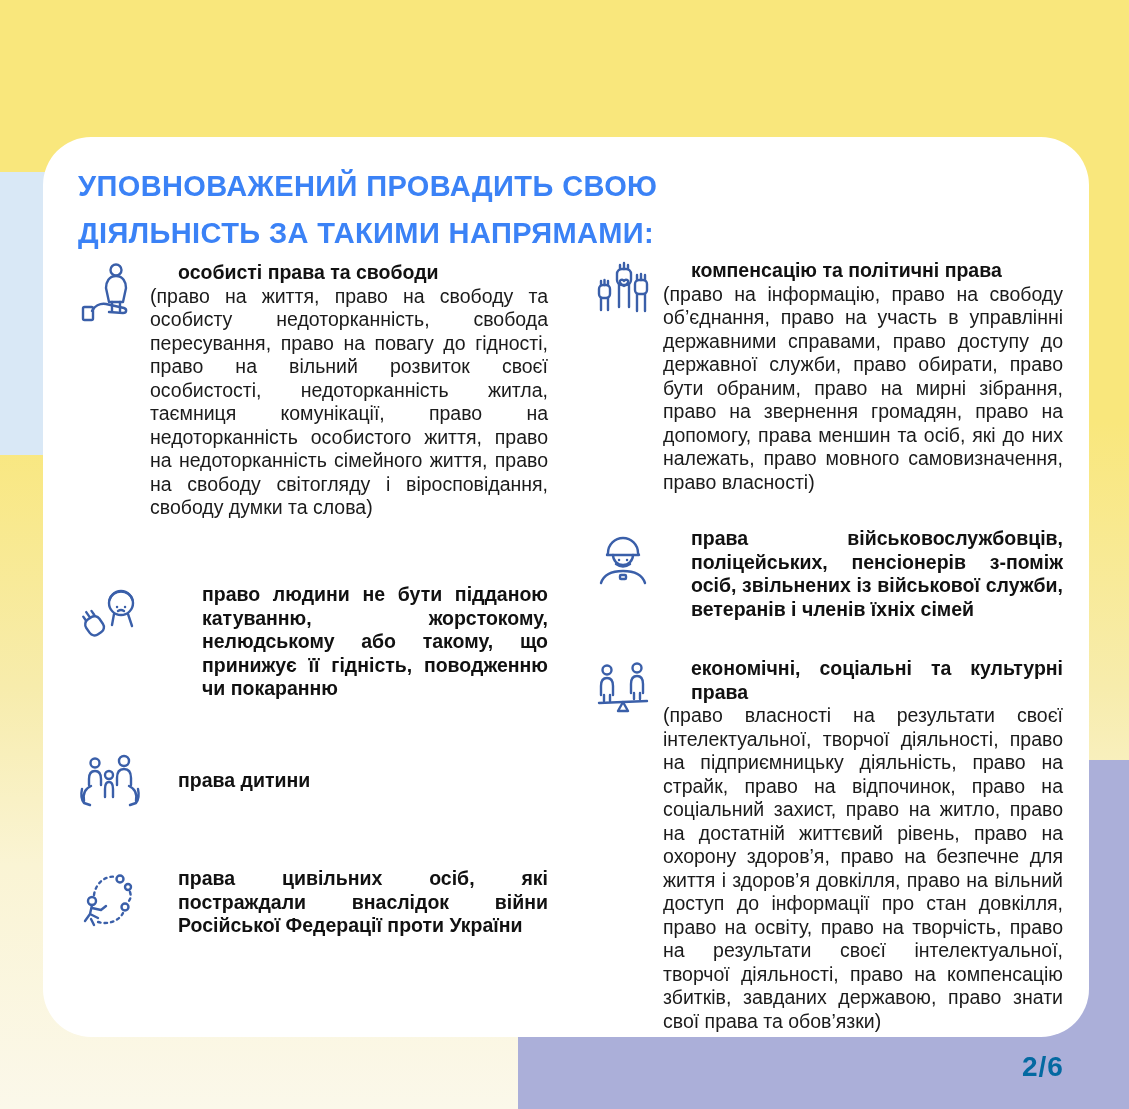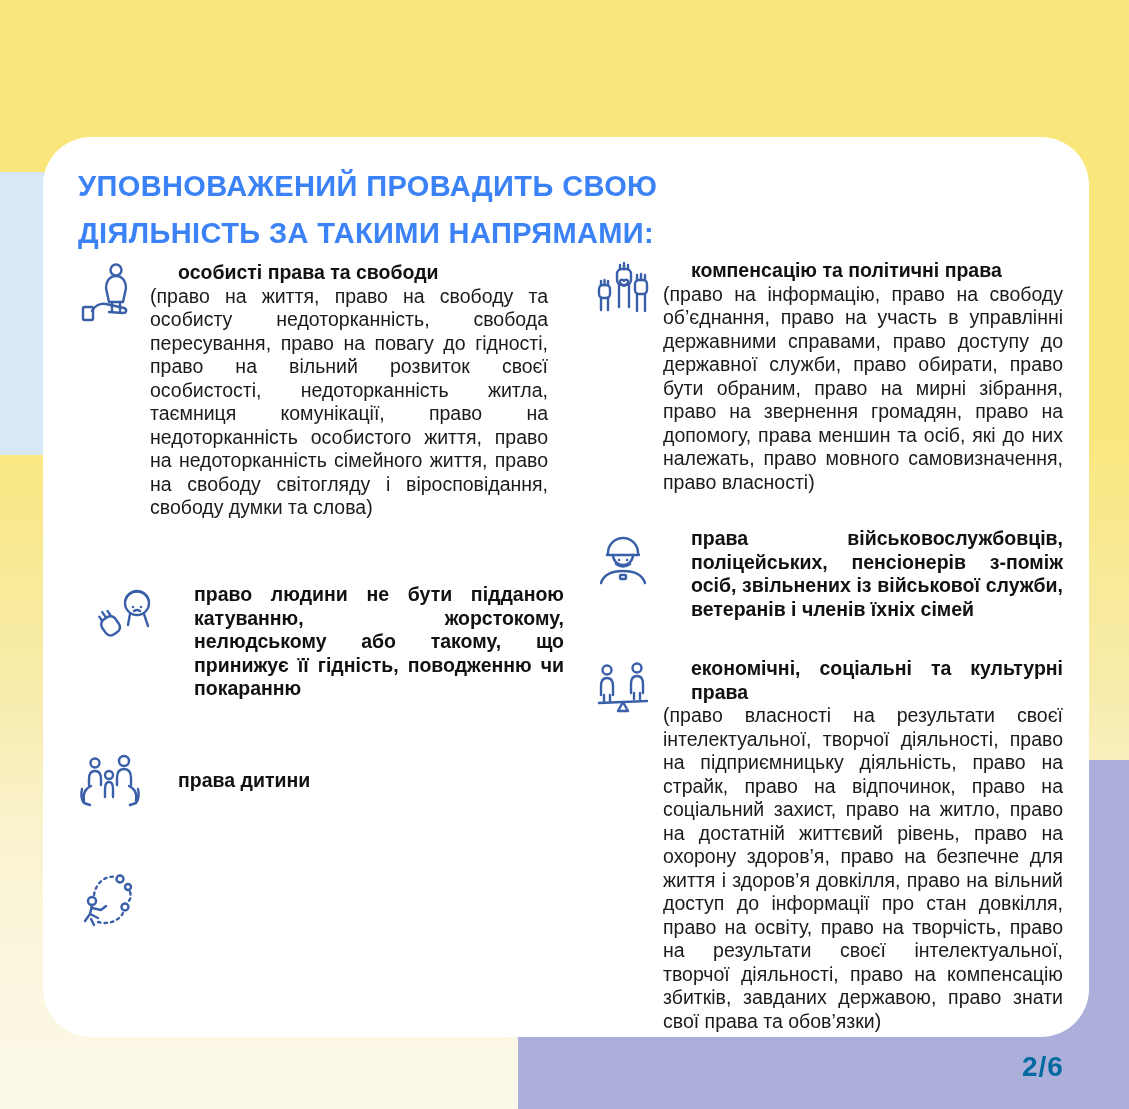--- a/index.html
+++ b/index.html
@@ -80,21 +80,21 @@
           <rect x="5" y="46" width="10" height="13" rx="1.5"></rect>
         </g>
       </svg>
     </div>
     <div class="txt">
       <div class="t">особисті права та свободи</div>
       <div class="b">(право на життя, право на свободу та особисту недоторканність, свобода пересування, право на повагу до гідності, право на вільний розвиток своєї особистості, недоторканність житла, таємниця комунікації, право на недоторканність особистого життя, право на недоторканність сімейного життя, право на свободу світогляду і віросповідання, свободу думки та слова)</div>
     </div>
   </div>
 
-  <div class="item" style="left:51px; top:446px; width:470px;">
+  <div class="item" style="left:35px; top:446px; width:470px;gap:24px;">
     <div class="icon">
       <svg viewBox="0 0 64 64">
         <g class="st">
           <circle cx="43" cy="20" r="12"></circle>
           <path d="M31.5 17 a12 12 0 0 1 23 0"></path>
           <path d="M39 24 h0.1 M47 24 h0.1"></path>
           <path d="M40 28 q3 -2 6 0"></path>
           <path d="M36 31 l-2 11 M50 31 l4 12"></path>
           <g transform="rotate(-35 16 42)">
             <rect x="8" y="34" width="16" height="18" rx="6"></rect>
@@ -135,20 +135,23 @@
           <circle cx="14" cy="34" r="4"></circle>
           <path d="M14 38 l-2 9 l-5 7 M12 47 l8 4 M14 41 l9 2 l5 -4 M13 52 l3 6"></path>
           <path class="dash" d="M16 28 C18 14 30 8 38 10"></path>
           <circle cx="42" cy="12" r="3.5"></circle>
           <circle cx="50" cy="20" r="3"></circle>
           <path class="dash" d="M52 25 q2 6 -2 10"></path>
           <circle cx="47" cy="40" r="3.5"></circle>
           <path class="dash" d="M45 46 C41 54 30 58 20 55"></path>
         </g>
       </svg>
+    </div>
+    <div class="txt">
+      <div class="t">права цивільних осіб, які постраждали внаслідок війни Російської Федерації проти України</div>
     </div>
   </div>
 
   <div class="item" style="left:548px; top:122px; width:472px;">
     <div class="icon">
       <svg viewBox="0 0 64 64">
         <g class="st">
           <rect x="26" y="10" width="14" height="16" rx="5"></rect>
           <path d="M29 10 v-4 M33 10 v-6 M37 10 v-4"></path>
           <path d="M28 26 v22 M38 26 v22"></path>

